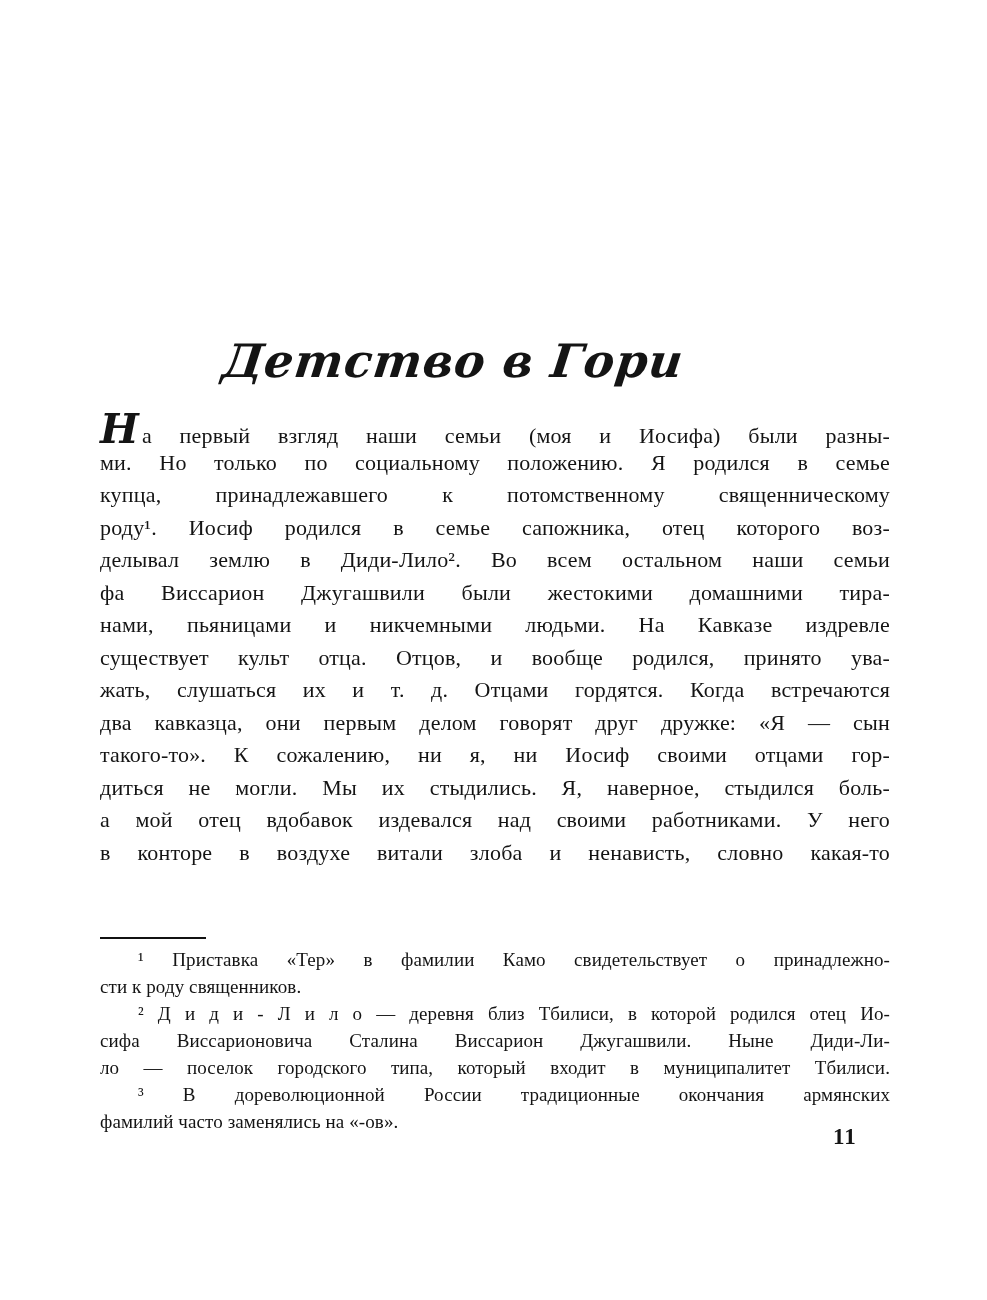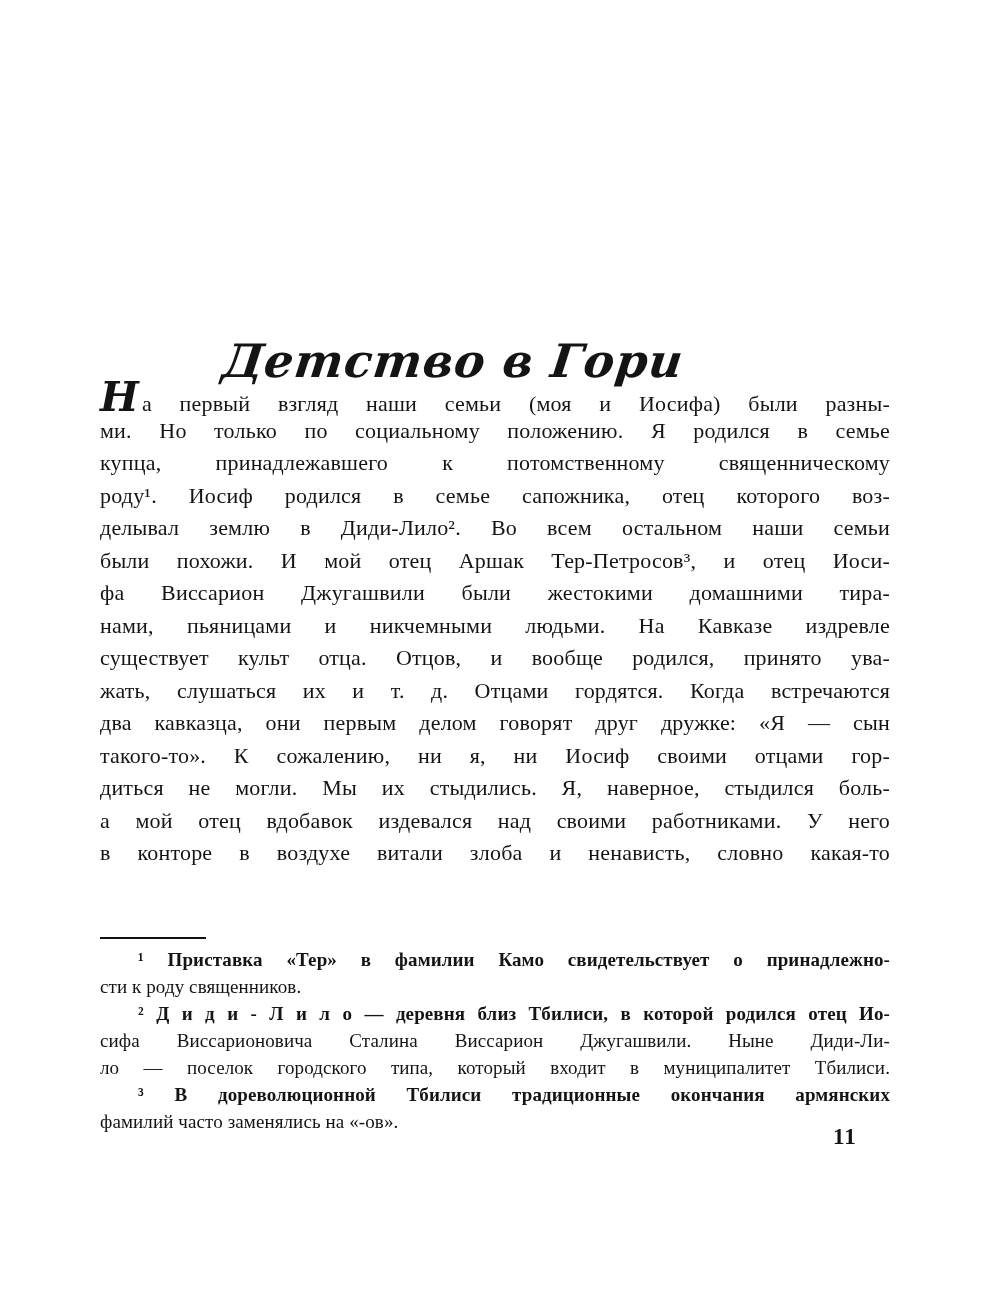--- a/index.html
+++ b/index.html
@@ -22,25 +22,25 @@
     font-style: italic;
     font-weight: 700;
     font-size: 46px;
     line-height: 58px;
     transform: translateX(-42px) skewX(-7deg);
     letter-spacing: 1px;
     white-space: nowrap;
   }
   .body-text {
     position: absolute;
-    top: 385px;
+    top: 408px;
     left: 100px;
     width: 790px;
     font-size: 22px;
-    line-height: 25px;
+    line-height: 43px;
     letter-spacing: 0.2px;
   }
   .bline {
     text-align: justify;
     text-align-last: justify;
     height: 32.5px;
     overflow: visible;
   }
   .dropcap {
     font-family: "DejaVu Serif", serif;
@@ -65,21 +65,21 @@
     font-size: 19px;
     line-height: 27px;
     letter-spacing: 0.1px;
   }
   .fline {
     text-align: justify;
     text-align-last: justify;
     height: 27px;
     overflow: visible;
   }
-  .fline.fn-first { text-indent: 38px; font-weight: bold; }
+  .fline.fn-first { text-indent: 38px; }
   .fline.left { text-align: left; text-align-last: left; }
   .page-number {
     position: absolute;
     top: 1100px;
     left: 833px;
     font-size: 23px;
     font-weight: 700;
     letter-spacing: 1px;
     margin-top: 24px;
   }
@@ -90,39 +90,38 @@
 <div class="page">
 
   <div class="chapter-title">Детство в Гори</div>
 
   <div class="body-text">
     <div class="bline"><span class="dropcap">Н</span><span>а первый взгляд наши семьи (моя и Иосифа) были разны-</span></div>
     <div class="bline">ми. Но только по социальному положению. Я родился в семье</div>
     <div class="bline">купца, принадлежавшего к потомственному священническому</div>
     <div class="bline">роду¹. Иосиф родился в семье сапожника, отец которого воз-</div>
     <div class="bline">делывал землю в Диди-Лило². Во всем остальном наши семьи</div>
-    <div class="bline">были похожи. И мой отец Аршак Тер-Петросов³, и отец Иоси-</div>
     <div class="bline">фа Виссарион Джугашвили были жестокими домашними тира-</div>
     <div class="bline">нами, пьяницами и никчемными людьми. На Кавказе издревле</div>
     <div class="bline">существует культ отца. Отцов, и вообще родился, принято ува-</div>
     <div class="bline">жать, слушаться их и т. д. Отцами гордятся. Когда встречаются</div>
     <div class="bline">два кавказца, они первым делом говорят друг дружке: «Я — сын</div>
     <div class="bline">такого-то». К сожалению, ни я, ни Иосиф своими отцами гор-</div>
     <div class="bline">диться не могли. Мы их стыдились. Я, наверное, стыдился боль-</div>
     <div class="bline">а мой отец вдобавок издевался над своими работниками. У него</div>
     <div class="bline">в конторе в воздухе витали злоба и ненависть, словно какая-то</div>
   </div>
 
   <div class="fn-rule"></div>
 
   <div class="footnotes">
     <div class="fline fn-first">¹ Приставка «Тер» в фамилии Камо свидетельствует о принадлежно-</div>
     <div class="fline left">сти к роду священников.</div>
     <div class="fline fn-first">² Д и д и - Л и л о  — деревня близ Тбилиси, в которой родился отец Ио-</div>
     <div class="fline">сифа Виссарионовича Сталина Виссарион Джугашвили. Ныне Диди-Ли-</div>
     <div class="fline">ло — поселок городского типа, который входит в муниципалитет Тбилиси.</div>
-    <div class="fline fn-first">³ В дореволюционной Тбилиси традиционные окончания армянских</div>
+    <div class="fline fn-first">³ В дореволюционной России традиционные окончания армянских</div>
     <div class="fline left">фамилий часто заменялись на «-ов».</div>
   </div>
 
   <div class="page-number">11</div>
 
 </div>
 
 </body></html>

